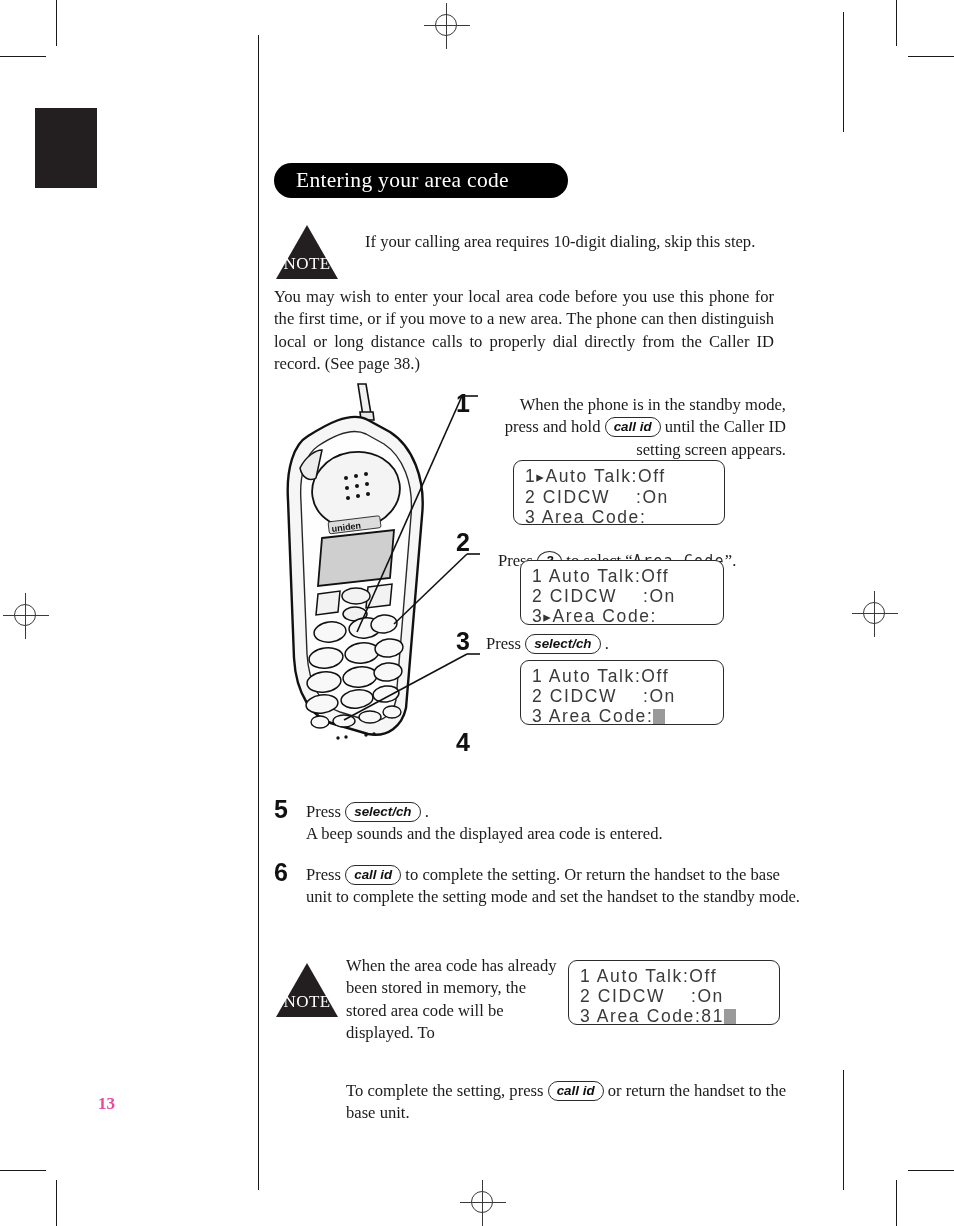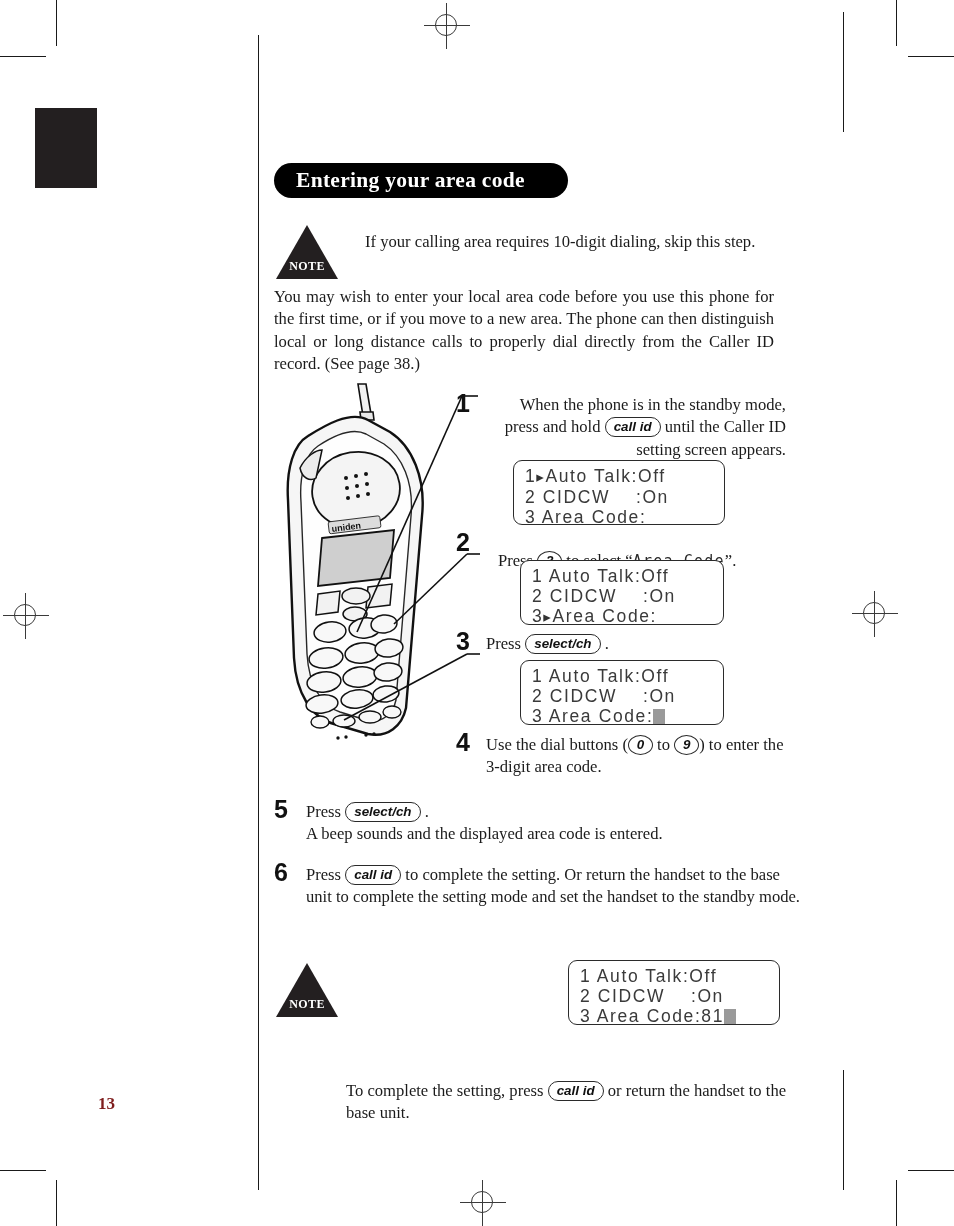--- a/index.html
+++ b/index.html
@@ -52,21 +52,21 @@
     background: #231f20;
   }
 
   
   .section-title {
     position: absolute;
     background: #000000;
     color: #ffffff;
     border-radius: 22px;
     font-family: "Liberation Serif", "DejaVu Serif", serif;
-    font-weight: bold;
+    font-weight: normal;
     font-size: 21.5px;
     letter-spacing: .3px;
     display: flex;
     align-items: center;
     padding: 0 22px;
     box-sizing: border-box;
   }
 
   
   .note-mark {
@@ -82,22 +82,22 @@
     border-right: 31px solid transparent;
     border-bottom: 54px solid #231f20;
   }
   .note-mark .lbl {
     position: absolute;
     left: 0; right: 0;
     bottom: 5px;
     text-align: center;
     color: #ffffff;
     font-family: "Liberation Serif", "DejaVu Serif", serif;
-    font-weight: bold;
-    font-size: 12px;
+    font-weight: normal;
+    font-size: 17px;
     letter-spacing: .4px;
   }
 
   
   .para {
     position: absolute;
     font-size: 16.6px;
     line-height: 22.4px;
     color: #1b1b1b;
   }
@@ -105,21 +105,21 @@
     position: absolute;
     font-family: "Liberation Sans", "DejaVu Sans", sans-serif;
     font-weight: bold;
     font-size: 25px;
     color: #111111;
   }
   .page-num {
     position: absolute;
     font-weight: bold;
     font-size: 17px;
-    color: #7f1d1d;
+    color: #ec4899;
     text-align: right;
   }
 
   
   .key {
     display: inline-block;
     border: 1.3px solid #2a2a2a;
     border-radius: 11px;
     padding: 0px 8px 1px 8px;
     font-family: "Liberation Sans", "DejaVu Sans", sans-serif;
@@ -348,25 +348,20 @@
     <span>.</span>
   </div>
 
   <div class="lcd" style="left:520px; top:660px; width:204px; height:65px;">
     <div class="lcd-line">1 Auto Talk:Off</div>
     <div class="lcd-line">2 CIDCW    :On</div>
     <div class="lcd-line"><span>3 Area Code:</span><span class="blk"></span></div>
   </div>
 
   <div class="step-num" style="left:456px; top:728px;">4</div>
-  <div class="para" style="left:486px; top:734px; width:310px;">
-    <span>Use the dial buttons (</span><span class="key digit">0</span>
-    <span>to</span>
-    <span class="key digit">9</span><span>) to enter the 3-digit area code.</span>
-  </div>
 
   <div class="step-num" style="left:274px; top:795px;">5</div>
   <div class="para" style="left:306px; top:801px; width:500px;">
     <span>Press</span>
     <span class="key">select/ch</span>
     <span>.</span>
     <br>
     <span>A beep sounds and the displayed area code is entered.</span>
   </div>
 
@@ -375,20 +370,23 @@
     <span>Press</span>
     <span class="key">call id</span>
     <span>to complete the setting. Or return the handset to the base unit to complete the setting mode and set the handset to the standby mode.</span>
   </div>
 
   <div class="note-mark" style="left:276px; top:963px;">
     <div class="tri"></div>
     <div class="lbl">NOTE</div>
   </div>
 
+  <div class="para" style="left:346px; top:955px; width:214px;">
+    <span>When the area code has already been stored in memory, the stored area code will be displayed. To</span>
+  </div>
   <div class="para" style="left:346px; top:1080px; width:464px;">
     <span>To complete the setting, press</span>
     <span class="key">call id</span>
     <span>or return the handset to the base unit.</span>
   </div>
 
   <div class="lcd" style="left:568px; top:960px; width:212px; height:65px;">
     <div class="lcd-line">1 Auto Talk:Off</div>
     <div class="lcd-line">2 CIDCW    :On</div>
     <div class="lcd-line"><span>3 Area Code:81</span><span class="blk"></span></div>

